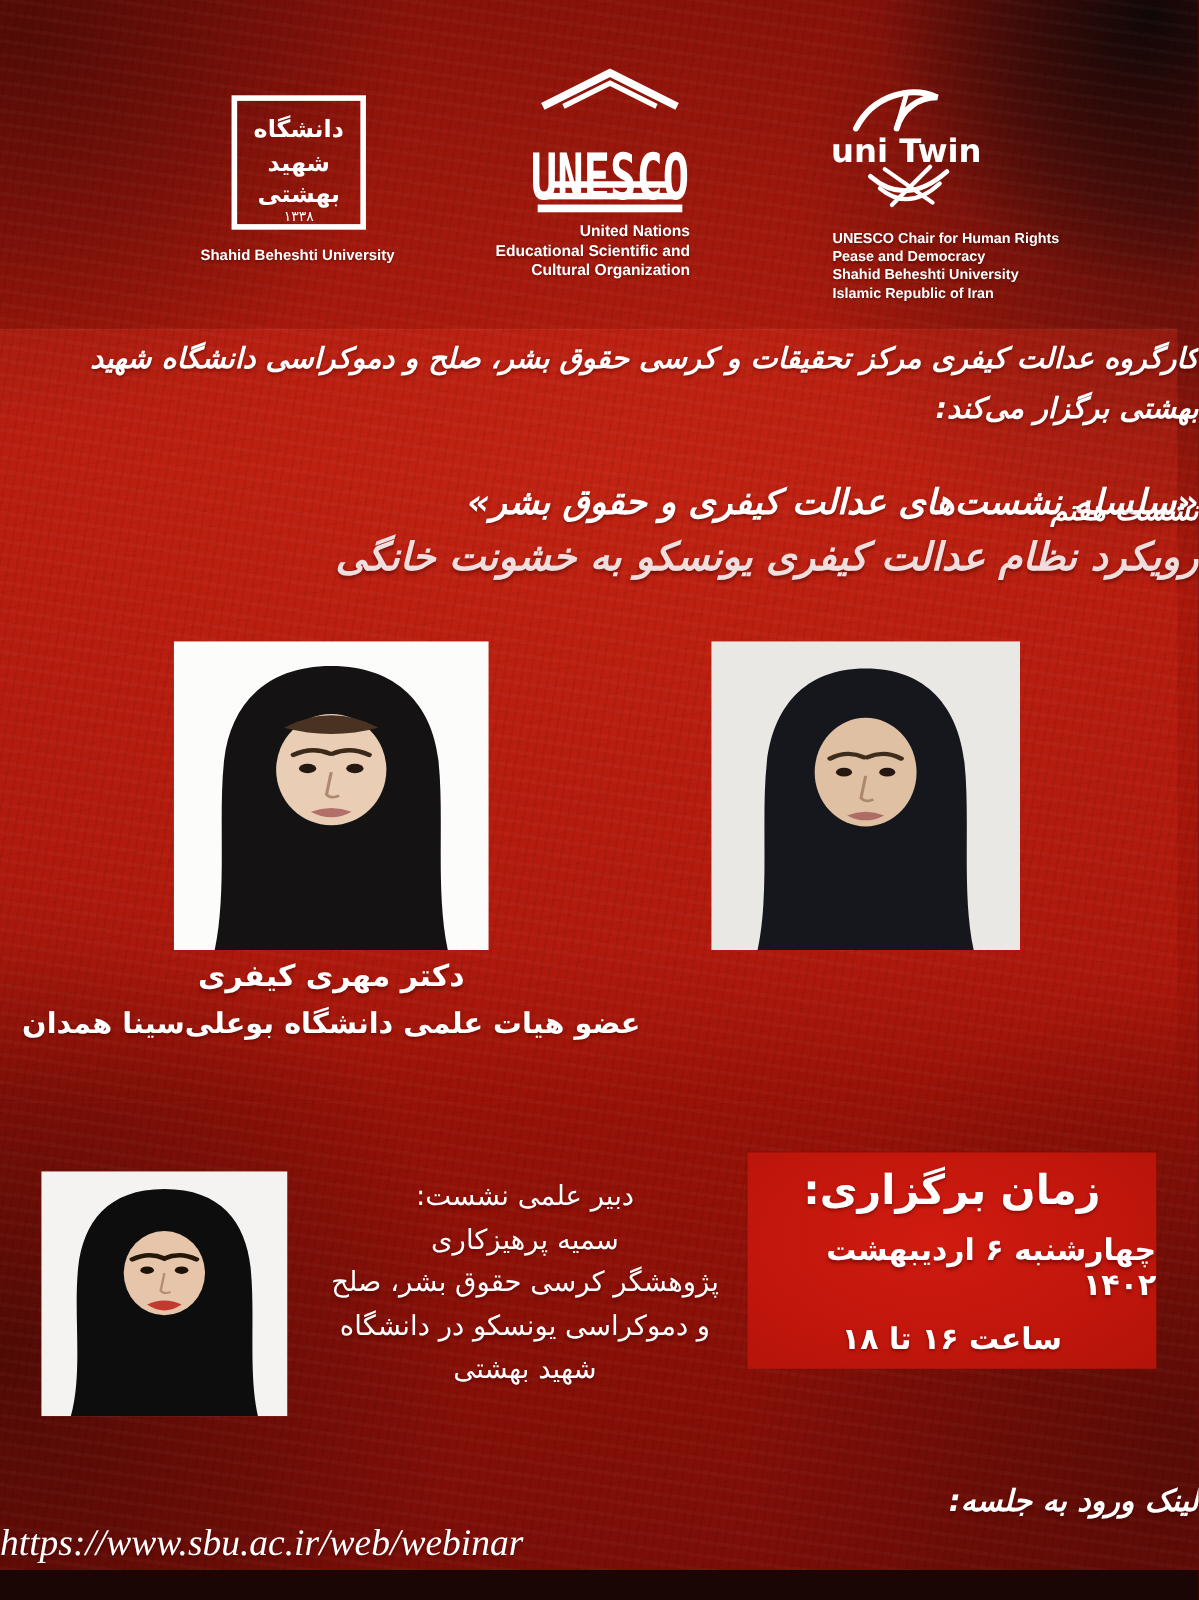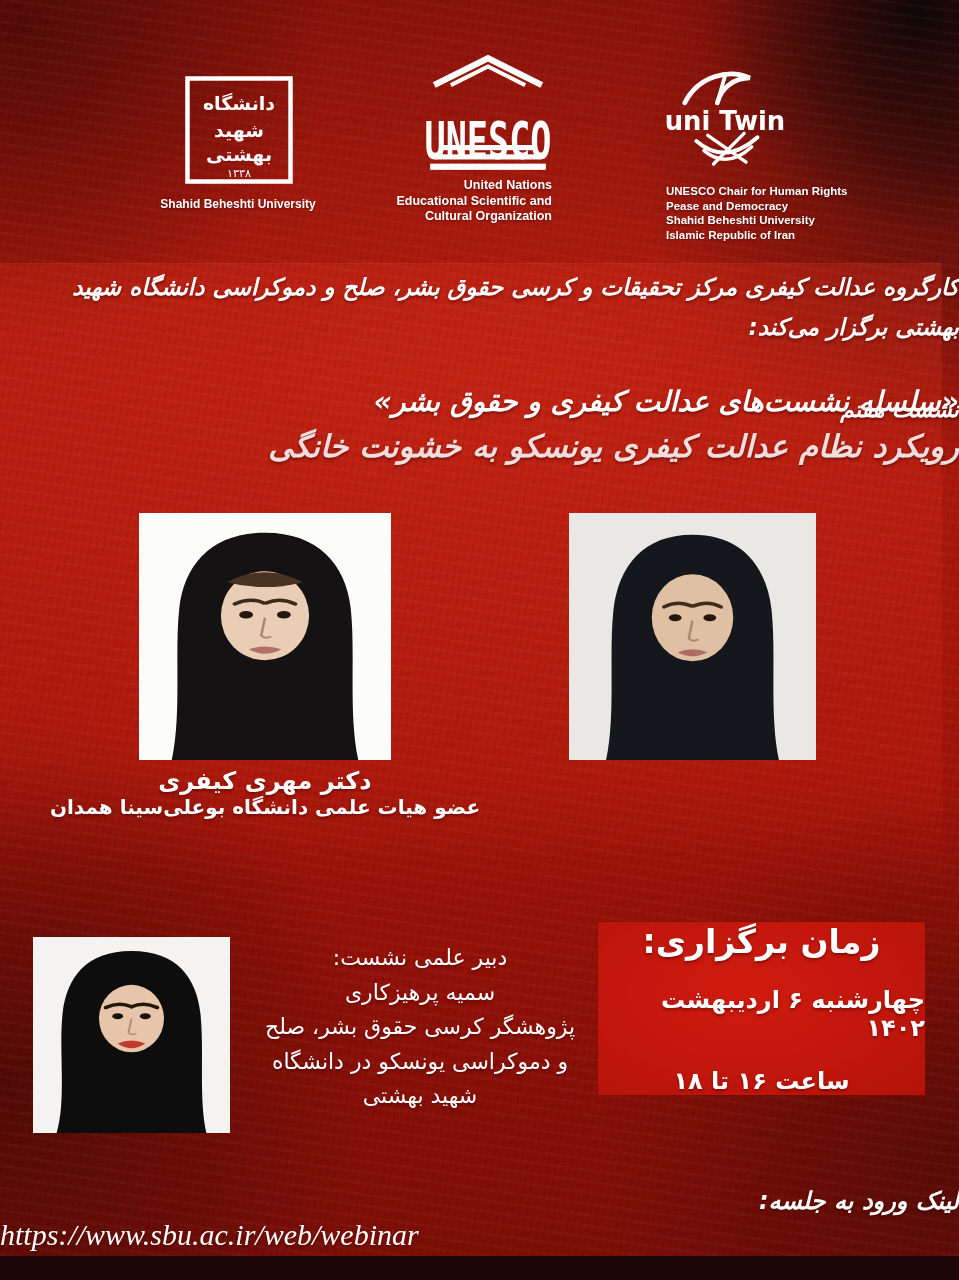--- a/index.html
+++ b/index.html
@@ -38,29 +38,29 @@
   .unesco-caption{left:382px;top:178px;width:170px;font-size:12.5px;line-height:15.5px;text-align:right;}
   .unitwin-caption{left:666px;top:184px;width:250px;font-size:11.5px;line-height:14.5px;text-align:left;}
   
   .intro{top:267px;font-size:23px;font-weight:700;line-height:40px;}
   .series-title{top:353px;font-size:28px;font-weight:700;margin-top:32px;}
   .session-no{top:397px;font-size:22px;font-weight:700;}
   .main-title{top:428px;font-size:31px;font-weight:700;color:#efdedd;}
   
   .speaker-block{font-weight:700;text-align:center;}
   .speaker-name{font-size:24px;}
-  .speaker-affil{font-size:20px;}
+  .speaker-affil{font-size:23px;margin-top:11px;}
   
   .secretary{left:230px;top:941px;width:380px;font-size:22px;font-weight:400;line-height:34.5px;text-align:center;}
   
   .schedule-box{
     left:598px;top:922px;width:327px;height:173px;
     background:radial-gradient(ellipse at 45% 40%, #d01b10 0%, #c0160c 60%, #b31309 100%);
     box-shadow:0 0 0 1px rgba(120,10,5,.35);
-    display:flex;flex-direction:column;align-items:center;justify-content:center;gap:25px;
+    display:flex;flex-direction:column;align-items:center;justify-content:center;gap:15px;
   }
   .schedule-heading{font-size:33px;font-weight:700;}
   .schedule-line{font-size:24px;font-weight:700;}
   
   .footer-label{top:1187px;font-size:24px;font-weight:700;}
   .footer-url{top:1218px;font-size:30px;font-family:"Liberation Serif","DejaVu Serif",serif;}
   .footer-url a{color:#fff;text-decoration:none;}
   .photo{display:block;}
 </style>
 </head>

